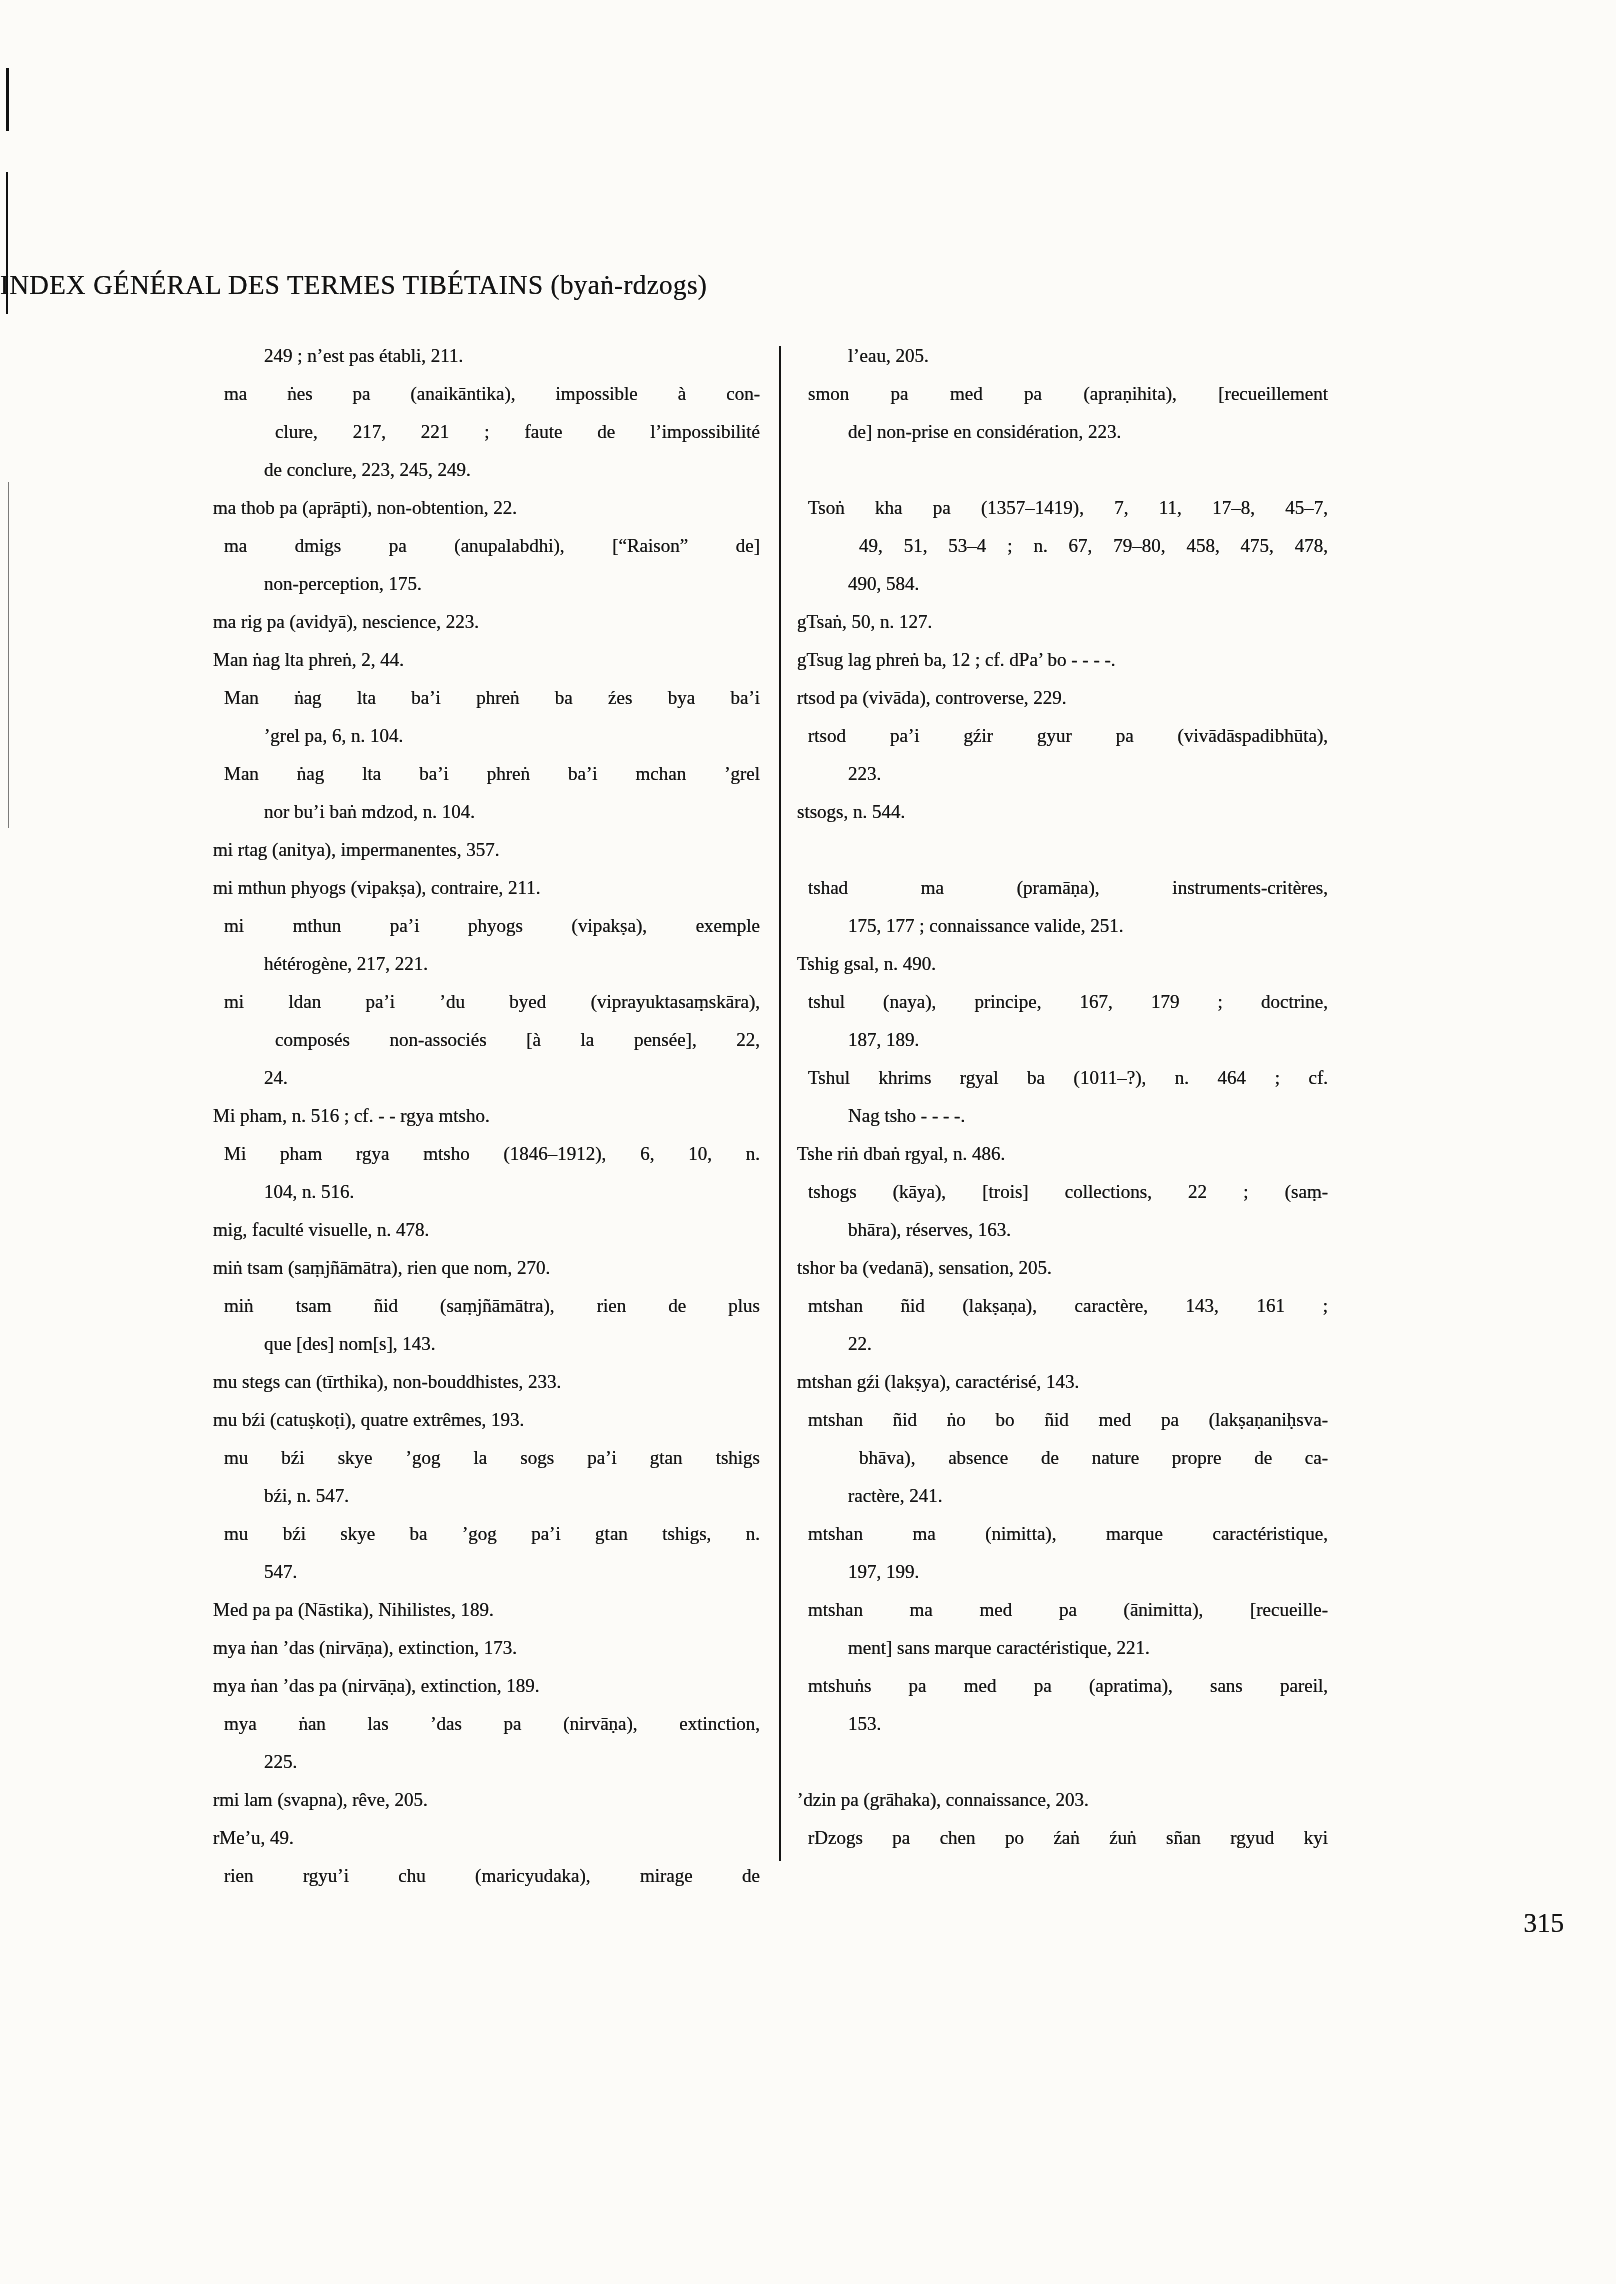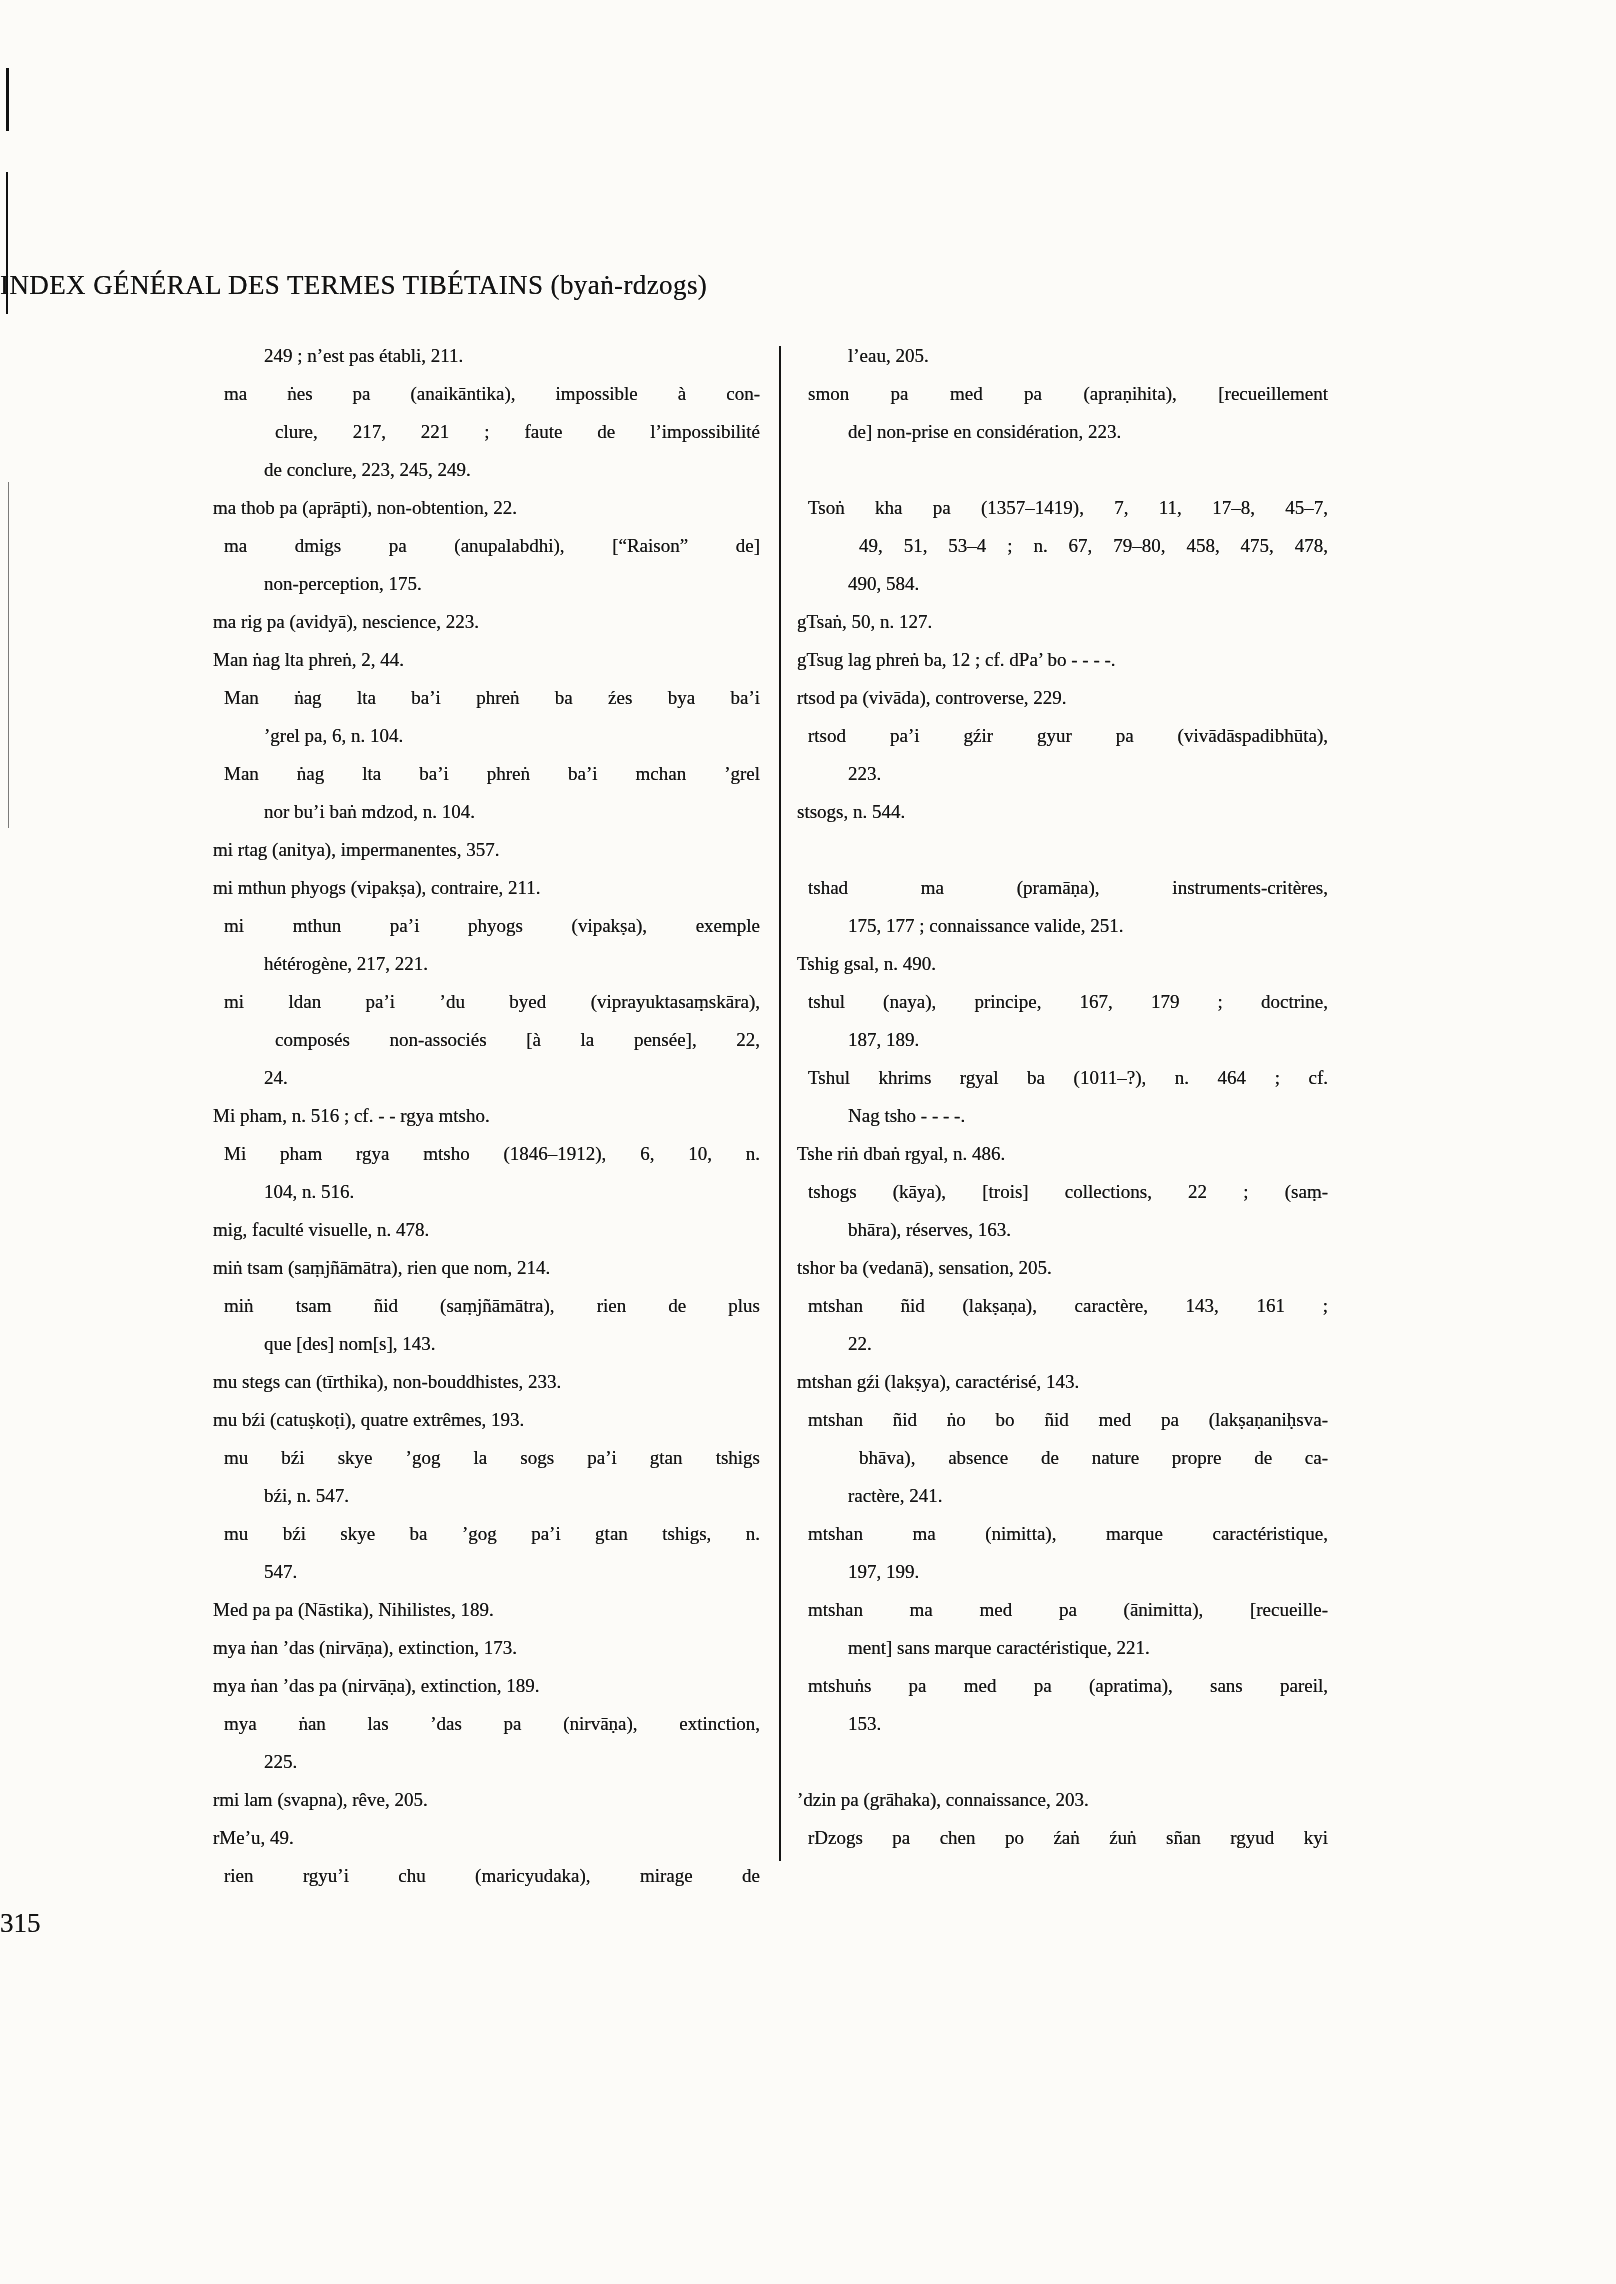--- a/index.html
+++ b/index.html
@@ -49,21 +49,21 @@
   .line.blank{ }
   .divider{
     position:absolute;
     left:779px;top:346px;
     width:2.3px;height:1515px;
     background:#151515;
   }
   .page-number{
     position:absolute;
     top:1908px;left:0;right:53px;
-    text-align:left;
+    text-align:right;
     font-size:27px;
     text-shadow:0 0 0.4px rgba(18,18,18,0.8);
   }
   .artifact{ position:absolute; background:#101010; }
   .artifact.a1{ left:6px;  top:68px;  width:3px; height:63px;  }
   .artifact.a2{ left:6px;  top:172px; width:2.3px; height:142px; }
   .artifact.a3{ left:7.5px; top:482px; width:1.5px; height:346px; opacity:.55; }
 </style>
 </head>
 <body>
@@ -96,21 +96,21 @@
       <div class="line">mi mthun phyogs (vipakṣa), contraire, 211.</div>
       <div class="line just">mi mthun pa’i phyogs (vipakṣa), exemple</div>
       <div class="line indent">hétérogène, 217, 221.</div>
       <div class="line just">mi ldan pa’i ’du byed (viprayuktasaṃskāra),</div>
       <div class="line indent just">composés non-associés [à la pensée], 22,</div>
       <div class="line indent">24.</div>
       <div class="line">Mi pham, n. 516 ; cf. - - rgya mtsho.</div>
       <div class="line just">Mi pham rgya mtsho (1846–1912), 6, 10, n.</div>
       <div class="line indent">104, n. 516.</div>
       <div class="line">mig, faculté visuelle, n. 478.</div>
-      <div class="line">miṅ tsam (saṃjñāmātra), rien que nom, 214.</div>
+      <div class="line">miṅ tsam (saṃjñāmātra), rien que nom, 270.</div>
       <div class="line just">miṅ tsam ñid (saṃjñāmātra), rien de plus</div>
       <div class="line indent">que [des] nom[s], 143.</div>
       <div class="line">mu stegs can (tīrthika), non-bouddhistes, 233.</div>
       <div class="line">mu bźi (catuṣkoṭi), quatre extrêmes, 193.</div>
       <div class="line just">mu bźi skye ’gog la sogs pa’i gtan tshigs</div>
       <div class="line indent">bźi, n. 547.</div>
       <div class="line just">mu bźi skye ba ’gog pa’i gtan tshigs, n.</div>
       <div class="line indent">547.</div>
       <div class="line">Med pa pa (Nāstika), Nihilistes, 189.</div>
       <div class="line">mya ṅan ’das (nirvāṇa), extinction, 173.</div>

